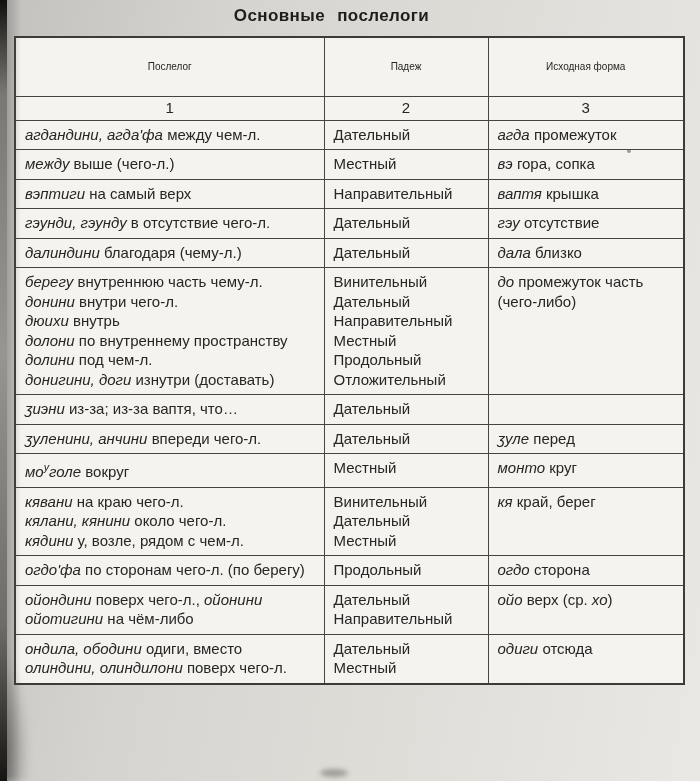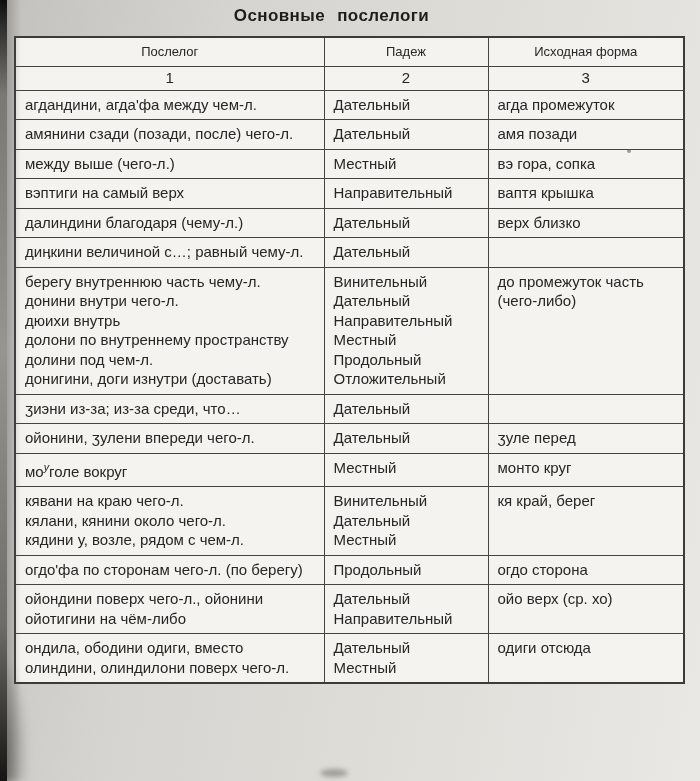--- a/index.html
+++ b/index.html
@@ -37,24 +37,24 @@
   table.postpositions col.c1{width:309px;}
   table.postpositions col.c2{width:164px;}
   table.postpositions col.c3{width:196px;}
   table.postpositions th,table.postpositions td{
     border:1.6px solid #45443f;
     padding:4px 9px 5px 9px;
     vertical-align:top;text-align:left;
     font-weight:normal;overflow:hidden;
   }
   table.postpositions{border:2.2px solid #3c3b37;}
-  tr.header-row th{height:24px;text-align:center;vertical-align:middle;font-size:13px;padding:2px;}
+  tr.header-row th{height:24px;text-align:center;vertical-align:middle;font-size:10px;padding:17px;}
   tr.number-row td{height:15px;text-align:center;vertical-align:middle;padding:1px 3px 2px 3px;}
   td .line{white-space:nowrap;}
-  .it{}
+  .it{font-style:italic;}
   .sup{vertical-align:super;font-size:.72em;font-style:italic;}
   .page-smudge{
     position:absolute;left:320px;top:769px;width:28px;height:8px;z-index:2;
     background:#8e8e88;border-radius:50%;filter:blur(2.5px);opacity:.8;
   }
   .speck{
     position:absolute;left:627px;top:149px;width:4px;height:4px;
     background:#55544f;border-radius:50%;opacity:.55;z-index:2;
   }
 </style>
@@ -93,31 +93,20 @@
         </td>
         <td>
           <div class="line">Дательный</div>
         </td>
         <td>
           <div class="line"><span class="it">агда</span><span> промежуток</span></div>
         </td>
       </tr>
       <tr>
         <td>
-          <div class="line"><span class="it">амянини</span><span> сзади (позади, после) чего-л.</span></div>
-        </td>
-        <td>
-          <div class="line">Дательный</div>
-        </td>
-        <td>
-          <div class="line"><span class="it">амя</span><span> позади</span></div>
-        </td>
-      </tr>
-      <tr>
-        <td>
           <div class="line"><span class="it">между</span><span> выше (чего-л.)</span></div>
         </td>
         <td>
           <div class="line">Местный</div>
         </td>
         <td>
           <div class="line"><span class="it">вэ</span><span> гора, сопка</span></div>
         </td>
       </tr>
       <tr>
@@ -126,37 +115,39 @@
         </td>
         <td>
           <div class="line">Направительный</div>
         </td>
         <td>
           <div class="line"><span class="it">ваптя</span><span> крышка</span></div>
         </td>
       </tr>
       <tr>
         <td>
+          <div class="line"><span class="it">гэунди, гэунду</span><span> в отсутствие чего-л.</span></div>
+        </td>
+        <td>
+          <div class="line">Дательный</div>
+        </td>
+        <td>
+          <div class="line"><span class="it">гэу</span><span> отсутствие</span></div>
+        </td>
+      </tr>
+      <tr>
+        <td>
           <div class="line"><span class="it">далиндини</span><span> благодаря (чему-л.)</span></div>
         </td>
         <td>
           <div class="line">Дательный</div>
         </td>
         <td>
-          <div class="line"><span class="it">верх</span><span> близко</span></div>
-        </td>
-      </tr>
-      <tr>
-        <td>
-          <div class="line"><span class="it">диӊкини</span><span> величиной с…; равный чему-л.</span></div>
-        </td>
-        <td>
-          <div class="line">Дательный</div>
-        </td>
-        <td></td>
+          <div class="line"><span class="it">дала</span><span> близко</span></div>
+        </td>
       </tr>
       <tr>
         <td>
           <div class="line"><span class="it">берегу</span><span> внутреннюю часть чему-л.</span></div>
           <div class="line"><span class="it">донини</span><span> внутри чего-л.</span></div>
           <div class="line"><span class="it">дюихи</span><span> внутрь</span></div>
           <div class="line"><span class="it">долони</span><span> по внутреннему пространству</span></div>
           <div class="line"><span class="it">долини</span><span> под чем-л.</span></div>
           <div class="line"><span class="it">донигини, доги</span><span> изнутри (доставать)</span></div>
         </td>
@@ -168,30 +159,30 @@
           <div class="line">Продольный</div>
           <div class="line">Отложительный</div>
         </td>
         <td>
           <div class="line"><span class="it">до</span><span> промежуток часть</span></div>
           <div class="line">(чего-либо)</div>
         </td>
       </tr>
       <tr>
         <td>
-          <div class="line"><span class="it">ӡиэни</span><span> из-за; из-за среди, что…</span></div>
+          <div class="line"><span class="it">ӡиэни</span><span> из-за; из-за ваптя, что…</span></div>
         </td>
         <td>
           <div class="line">Дательный</div>
         </td>
         <td></td>
       </tr>
       <tr>
         <td>
-          <div class="line"><span class="it">ойонини, ӡулени</span><span> впереди чего-л.</span></div>
+          <div class="line"><span class="it">ӡуленини, анчини</span><span> впереди чего-л.</span></div>
         </td>
         <td>
           <div class="line">Дательный</div>
         </td>
         <td>
           <div class="line"><span class="it">ӡуле</span><span> перед</span></div>
         </td>
       </tr>
       <tr>
         <td>

